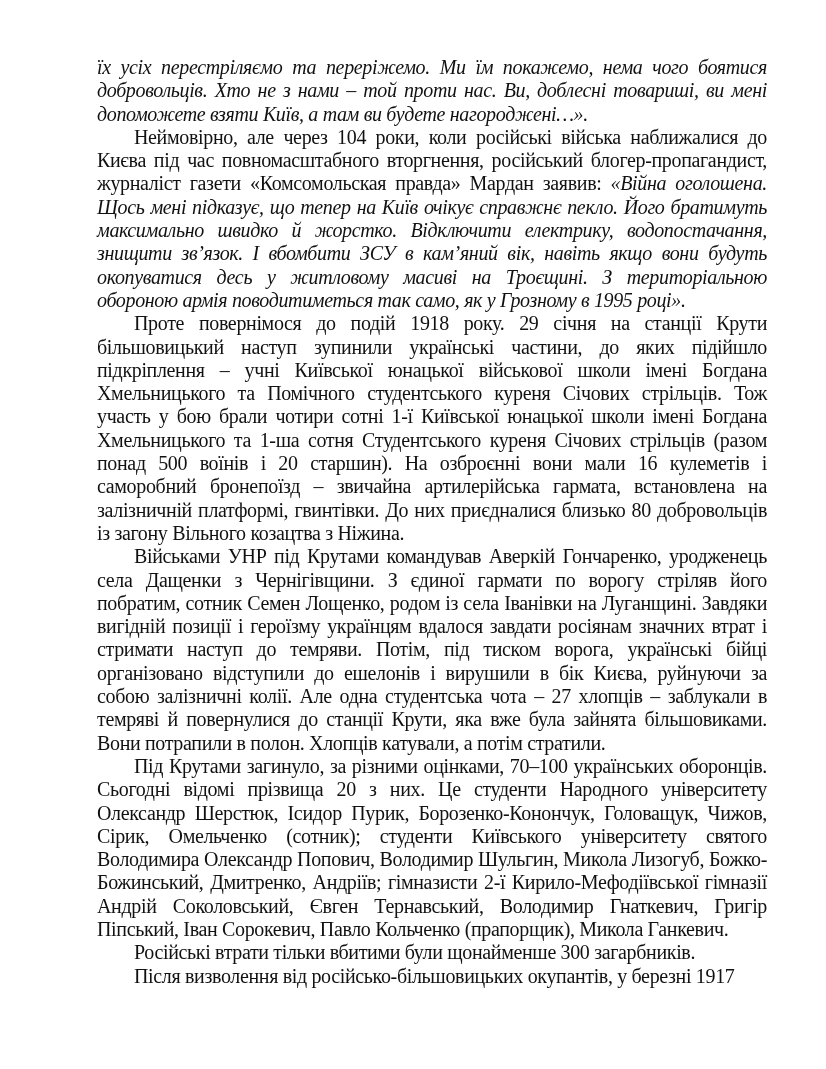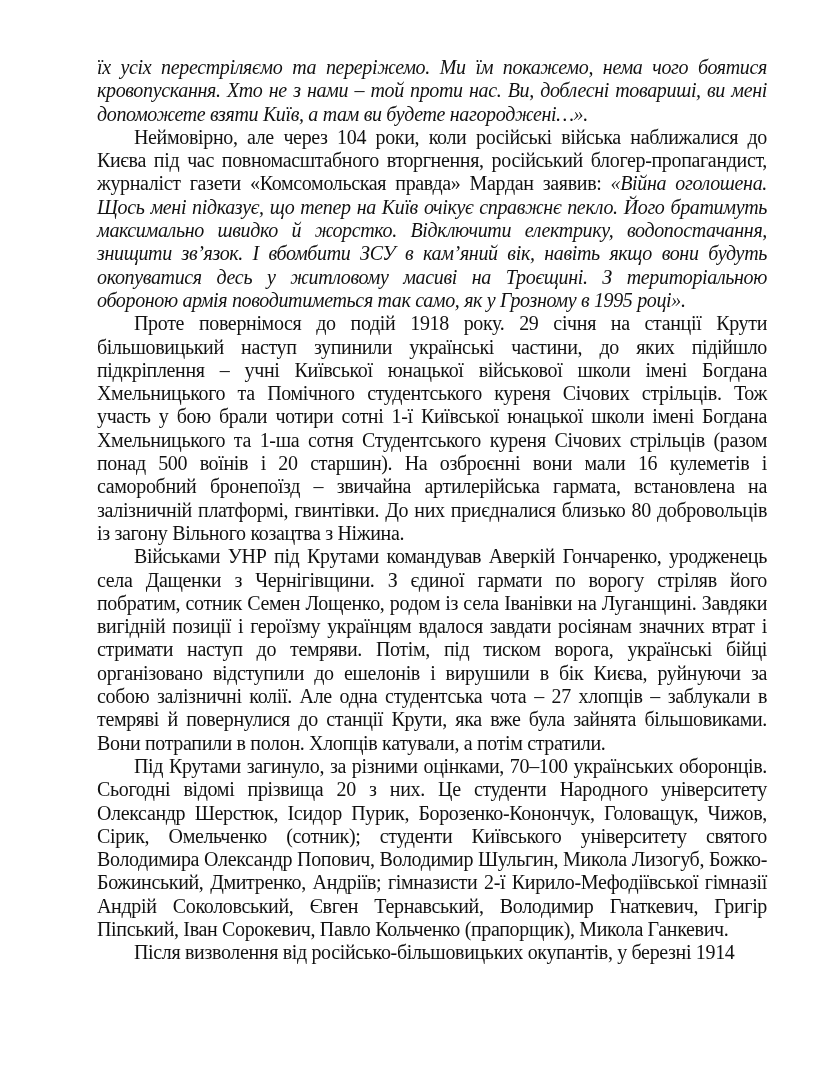--- a/index.html
+++ b/index.html
@@ -40,38 +40,41 @@
     em, .it {
       font-style: italic;
     }
   </style>
 </head>
 <body>
 
 <div class="page">
 
   <p class="no-indent">
-    <span class="condensed it">їх усіх перестріляємо та переріжемо. Ми їм покажемо, нема чого боятися кровопускання. Хто не з нами – той проти нас. Ви, доблесні товариші, ви мені допоможете взяти Київ, а там ви будете нагороджені…».</span>
+    <span class="condensed it">їх усіх перестріляємо та переріжемо. Ми їм покажемо, нема чого боятися добровольців. Хто не з нами – той проти нас. Ви, доблесні товариші, ви мені допоможете взяти Київ, а там ви будете нагороджені…».</span>
   </p>
 
   <p>
     <span class="condensed"><span>Неймовірно, але через 104 роки, коли російські війська наближалися до Києва під час повномасштабного вторгнення, російський блогер-пропагандист, журналіст газети «Комсомольская правда» Мардан заявив: </span><span class="it">«Війна оголошена. Щось мені підказує, що тепер на Київ очікує справжнє пекло. Його братимуть максимально швидко й жорстко. Відключити електрику, водопостачання, знищити зв’язок. І вбомбити ЗСУ в кам’яний вік, навіть якщо вони будуть окопуватися десь у житловому масиві на Троєщині. З територіальною обороною армія поводитиметься так само, як у Грозному в 1995 році».</span></span>
   </p>
 
   <p>
     <span class="condensed">Проте повернімося до подій 1918 року. 29 січня на станції Крути більшовицький наступ зупинили українські частини, до яких підійшло підкріплення – учні Київської юнацької військової школи імені Богдана Хмельницького та Помічного студентського куреня Січових стрільців. Тож участь у бою брали чотири сотні 1-ї Київської юнацької школи імені Богдана Хмельницького та 1-ша сотня Студентського куреня Січових стрільців (разом понад 500 воїнів і 20 старшин). На озброєнні вони мали 16 кулеметів і саморобний бронепоїзд – звичайна артилерійська гармата, встановлена на залізничній платформі, гвинтівки. До них приєдналися близько 80 добровольців із загону Вільного козацтва з Ніжина.</span>
   </p>
 
 
   <p>
     <span class="condensed">Військами УНР під Крутами командував Аверкій Гончаренко, уродженець села Дащенки з Чернігівщини. З єдиної гармати по ворогу стріляв його побратим, сотник Семен Лощенко, родом із села Іванівки на Луганщині. Завдяки вигідній позиції і героїзму українцям вдалося завдати росіянам значних втрат і стримати наступ до темряви. Потім, під тиском ворога, українські бійці організовано відступили до ешелонів і вирушили в бік Києва, руйнуючи за собою залізничні колії. Але одна студентська чота – 27 хлопців – заблукали в темряві й повернулися до станції Крути, яка вже була зайнята більшовиками. Вони потрапили в полон. Хлопців катували, а потім стратили.</span>
   </p>
 
   <p>
     <span class="condensed">Під Крутами загинуло, за різними оцінками, 70–100 українських оборонців. Сьогодні відомі прізвища 20 з них. Це студенти Народного університету Олександр Шерстюк, Ісидор Пурик, Борозенко-Конончук, Головащук, Чижов, Сірик, Омельченко (сотник); студенти Київського університету святого Володимира Олександр Попович, Володимир Шульгин, Микола Лизогуб, Божко-Божинський, Дмитренко, Андріїв; гімназисти 2-ї Кирило-Мефодіївської гімназії Андрій Соколовський, Євген Тернавський, Володимир Гнаткевич, Григір Піпський, Іван Сорокевич, Павло Кольченко (прапорщик), Микола Ганкевич.</span>
   </p>
 
+  <p>
+    <span class="condensed">Російські втрати тільки вбитими були щонайменше 300 загарбників.</span>
+  </p>
 
   <p>
-    <span class="condensed">Після визволення від російсько-більшовицьких окупантів, у березні 1914</span>
+    <span class="condensed">Після визволення від російсько-більшовицьких окупантів, у березні 1917</span>
   </p>
 
 </div>
 
 </body></html>

